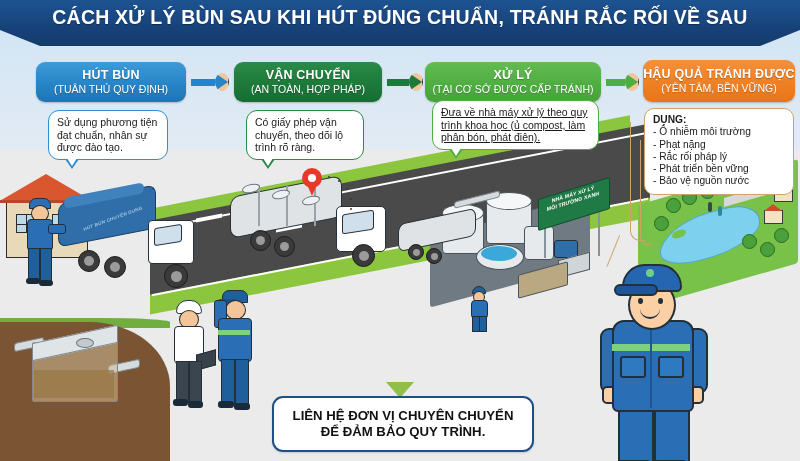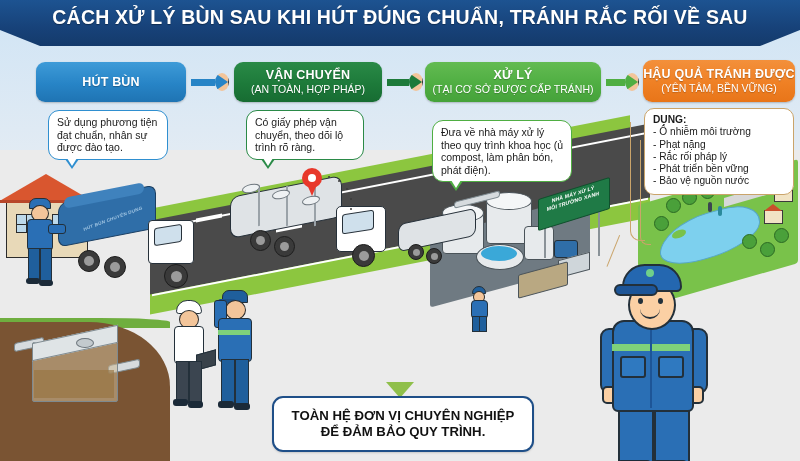--- a/index.html
+++ b/index.html
@@ -74,21 +74,21 @@
   }
   
   #bub0{left:48px; top:110px;width:120px;border:1.6px solid #2f8fd0;}
   #bub0 .tail{left:16px;bottom:-10px;border-top:10px solid #2f8fd0;}
   #bub0 .tailin{position:absolute;left:18px;bottom:-7px;width:0;height:0;
       border-left:5px solid transparent;border-right:5px solid transparent;border-top:8px solid #fff;}
   #bub1{left:246px;top:110px;width:118px;border:1.6px solid #2a8a47;}
   #bub1 .tail{left:14px;bottom:-10px;border-top:10px solid #2a8a47;}
   #bub1 .tailin{position:absolute;left:16px;bottom:-7px;width:0;height:0;
       border-left:5px solid transparent;border-right:5px solid transparent;border-top:8px solid #fff;}
-  #bub2{left:432px;top:120px;width:140px;border:1.6px solid #4fae42;}
+  #bub2{left:432px;top:100px;width:167px;border:1.6px solid #4fae42;text-decoration:underline;}
   #bub2 .tail{left:16px;bottom:-10px;border-top:10px solid #4fae42;}
   #bub2 .tailin{position:absolute;left:18px;bottom:-7px;width:0;height:0;
       border-left:5px solid transparent;border-right:5px solid transparent;border-top:8px solid #fff;}
 
   #bub3{left:644px;top:108px;width:150px;border:1.6px solid #caa46a;border-radius:10px;
         padding:5px 6px 6px 8px;font-size:10.2px;line-height:12.3px;}
   #bub3 .hd{font-weight:bold;}
   
   .connector{position:absolute;border-left:1.6px solid #caa46a;}
   .connector2{position:absolute;border-left:1.6px solid #caa46a;}
@@ -468,20 +468,21 @@
       <div id="mCapLogo"></div>
     </div>
 
   </div>
 
   <div class="banner"></div>
   <div class="banner-title">CÁCH XỬ LÝ BÙN SAU KHI HÚT ĐÚNG CHUẨN, TRÁNH RẮC RỐI VỀ SAU</div>
 
   <div class="chip" id="chip0">
     <div class="t1">HÚT BÙN</div>
+    <div class="t2">(TUÂN THỦ QUY ĐỊNH)</div>
   </div>
   <div class="arrow" id="arr0">
       <div class="stem"></div>
       <div class="head"></div>
     </div>
 
   <div class="chip" id="chip1">
     <div class="t1">VẬN CHUYỂN</div>
     <div class="t2">(AN TOÀN, HỢP PHÁP)</div>
   </div>
@@ -527,17 +528,17 @@
     <div>- Phát triển bền vững</div>
     <div>- Bảo vệ nguồn nước</div>
   </div>
 
   <div class="connector" style="left:630px;top:122px;height:118px;border-bottom:1.6px solid #caa46a;width:14px;border-radius:0 0 0 10px;"></div>
   <div class="connector2" style="left:640px;top:140px;height:104px;border-bottom:1.6px solid #caa46a;width:10px;border-radius:0 0 0 8px;"></div>
   <div style="position:absolute;left:612px;top:238px;width:22px;height:34px;border-left:1.6px solid #caa46a;transform:rotate(22deg);"></div>
 
   <div id="capArrow"></div>
   <div id="caption">
-    <div>TOÀN HỆ ĐƠN VỊ CHUYÊN NGHIỆP</div>
+    <div>LIÊN HỆ ĐƠN VỊ CHUYÊN CHUYỂN</div>
     <div>ĐỂ ĐẢM BẢO QUY TRÌNH.</div>
   </div>
 
 </div>
 
 </body></html>

